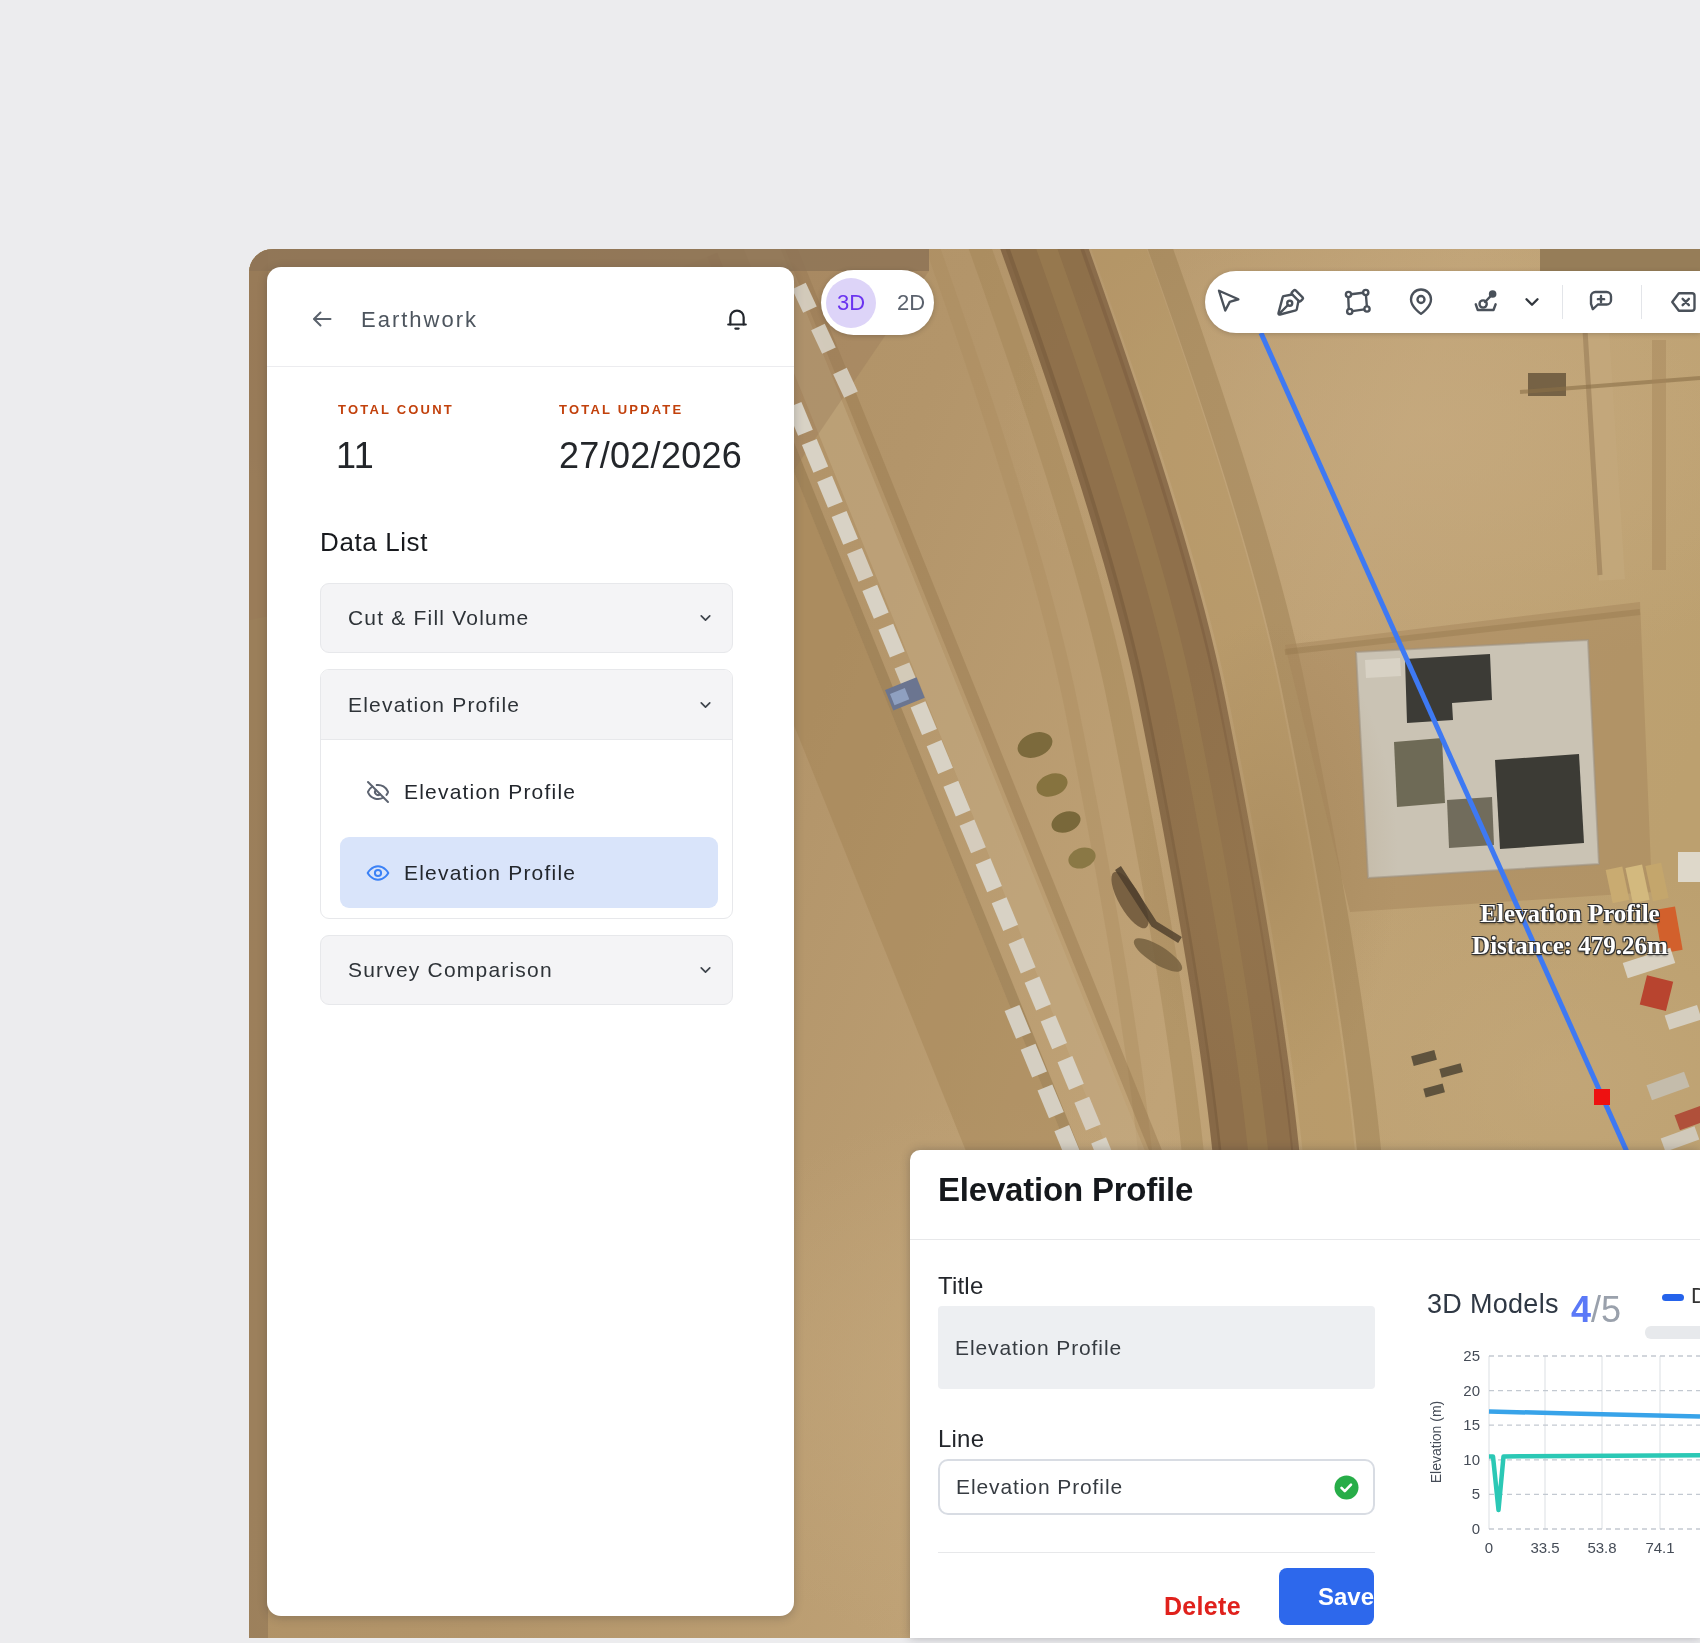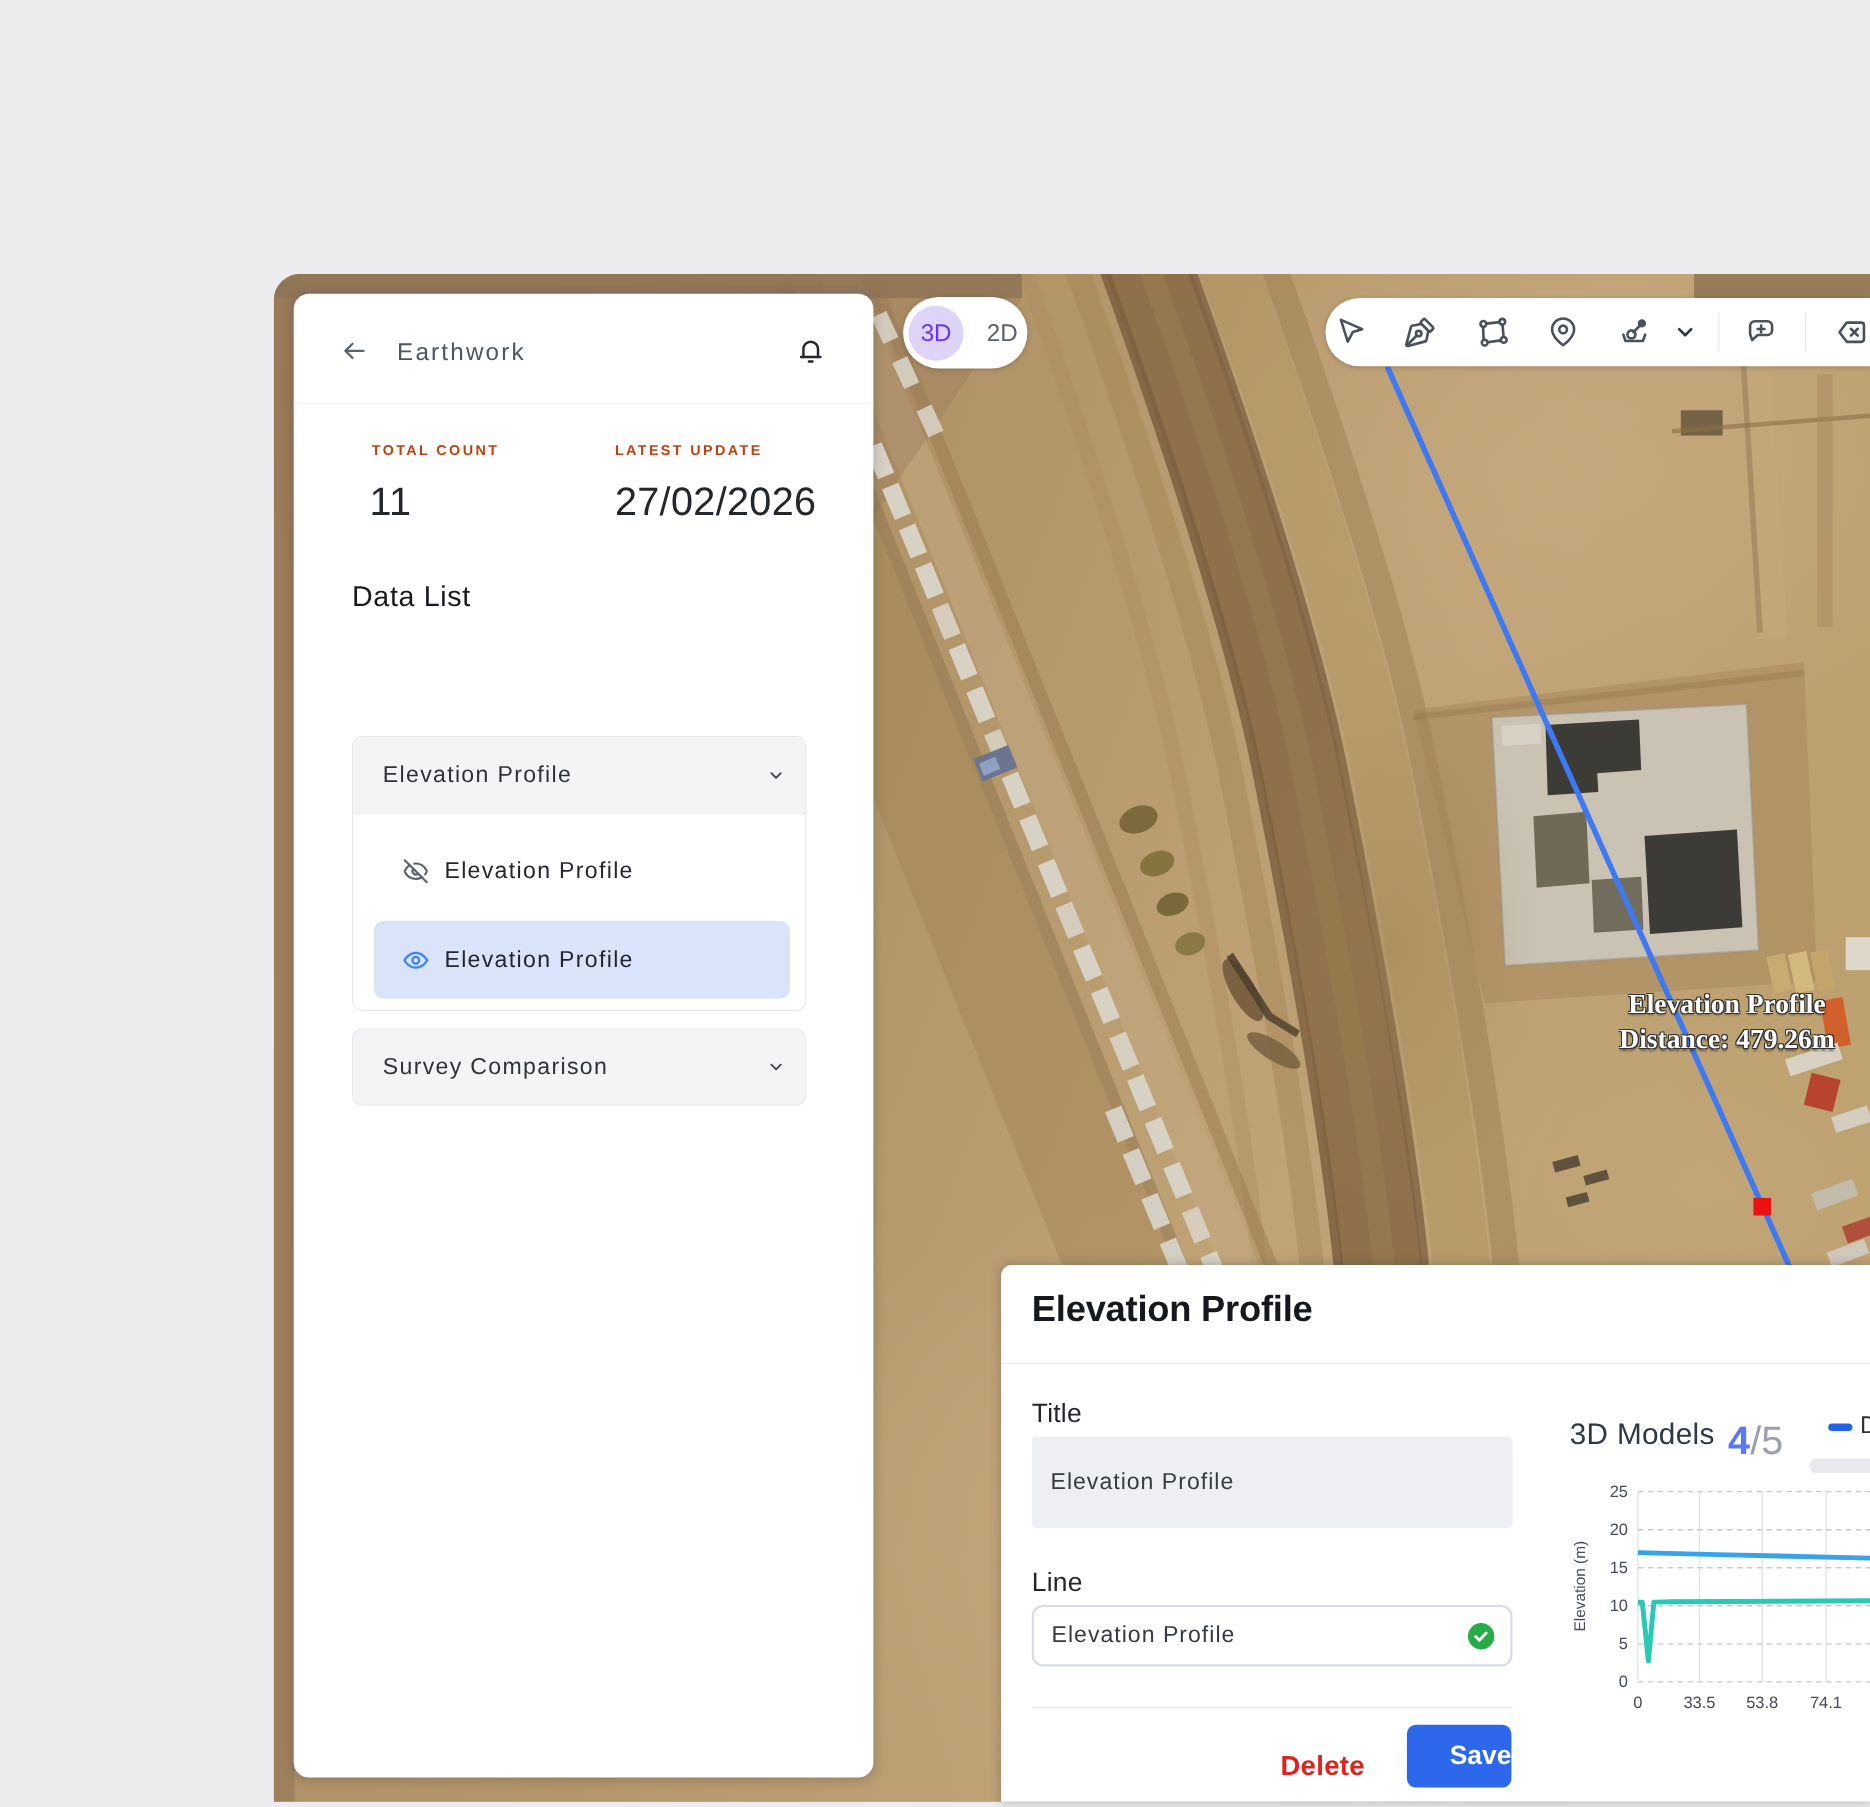--- a/index.html
+++ b/index.html
@@ -211,25 +211,31 @@
       <path d="M3.5 10 H19.5"></path>
     </svg>
   <div class="sb-head-txt">Earthwork</div>
   <svg class="abs" style="left:456px;top:38px" width="28" height="28" viewBox="0 0 24 24" fill="none" stroke="#23272d" stroke-width="1.9" stroke-linecap="round" stroke-linejoin="round">
       <path d="M4.5 16.7 h15"></path>
       <path d="M6.3 16.7 v-6.2 a5.7 5.7 0 0 1 11.4 0 v6.2"></path>
       <path d="M10.6 20.2 h2.8"></path>
     </svg>
   <div id="sb-divider"></div>
   <div class="ocap" style="left:71px;top:135px;">TOTAL COUNT</div>
-  <div class="ocap" style="left:292px;top:135px;">LATEST UPDATE</div>
+  <div class="ocap" style="left:292px;top:135px;">TOTAL UPDATE</div>
   <div class="bigval" style="left:69px;top:168px;">11</div>
   <div class="bigval" style="left:292px;top:168px;">27/02/2026</div>
   <div class="datalist">Data List</div>
 
+  <div class="acc" style="top:316px;">
+    <div class="t">Cut &amp; Fill Volume</div>
+    <svg class="chev" width="17" height="17" viewBox="0 0 24 24" fill="none" stroke="#3f454d" stroke-width="2.4" stroke-linecap="round" stroke-linejoin="round">
+        <path d="M6 9l6 6 6-6"></path>
+      </svg>
+  </div>
 
   <div id="acc2">
     <div class="hd"></div>
     <div class="t" style="position:absolute;left:27px;top:35px;transform:translateY(-50%);font-size:21px;color:#2e3338;letter-spacing:1.2px;">Elevation Profile</div>
     <svg class="chev" style="top:35px;" width="17" height="17" viewBox="0 0 24 24" fill="none" stroke="#3f454d" stroke-width="2.4" stroke-linecap="round" stroke-linejoin="round">
         <path d="M6 9l6 6 6-6"></path>
       </svg>
     <div class="subrow" style="top:86px;">
       <svg class="ic" viewBox="0 0 24 24" fill="none" stroke="#5c6370" stroke-width="2" stroke-linecap="round" stroke-linejoin="round">
           <path d="M10.73 5.08a10.74 10.74 0 0 1 11.2 6.58 1 1 0 0 1 0 .7 10.75 10.75 0 0 1-1.44 2.49"></path>

